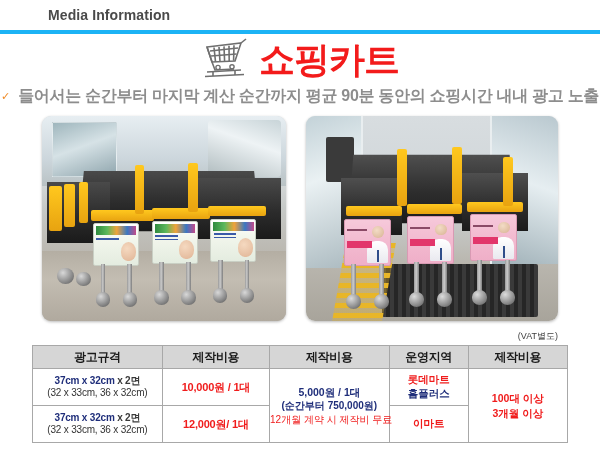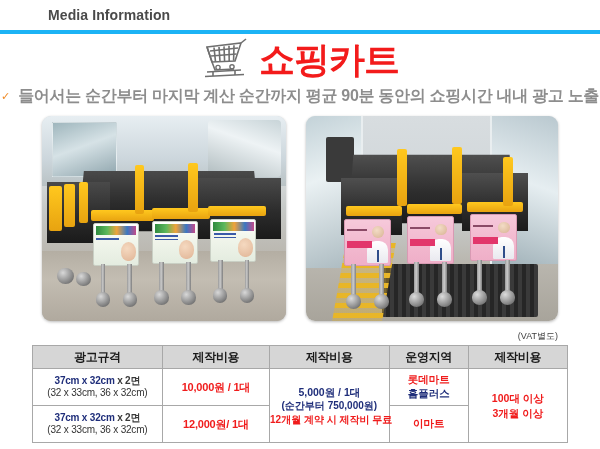--- a/index.html
+++ b/index.html
@@ -308,21 +308,21 @@
   }
   .prod-l2 {
     font-size: 10px;
     font-weight: bold;
     color: #1F2E7A;
     white-space: nowrap;
     line-height: 1.35;
   }
   .prod-l3 {
     font-size: 10px;
-    font-weight: bold;
+    font-weight: normal;
     color: #F01C1C;
     white-space: nowrap;
     line-height: 1.35;
   }
   .region-red {
     font-size: 10.5px;
     font-weight: bold;
     color: #F01C1C;
     line-height: 1.3;
     white-space: nowrap;

